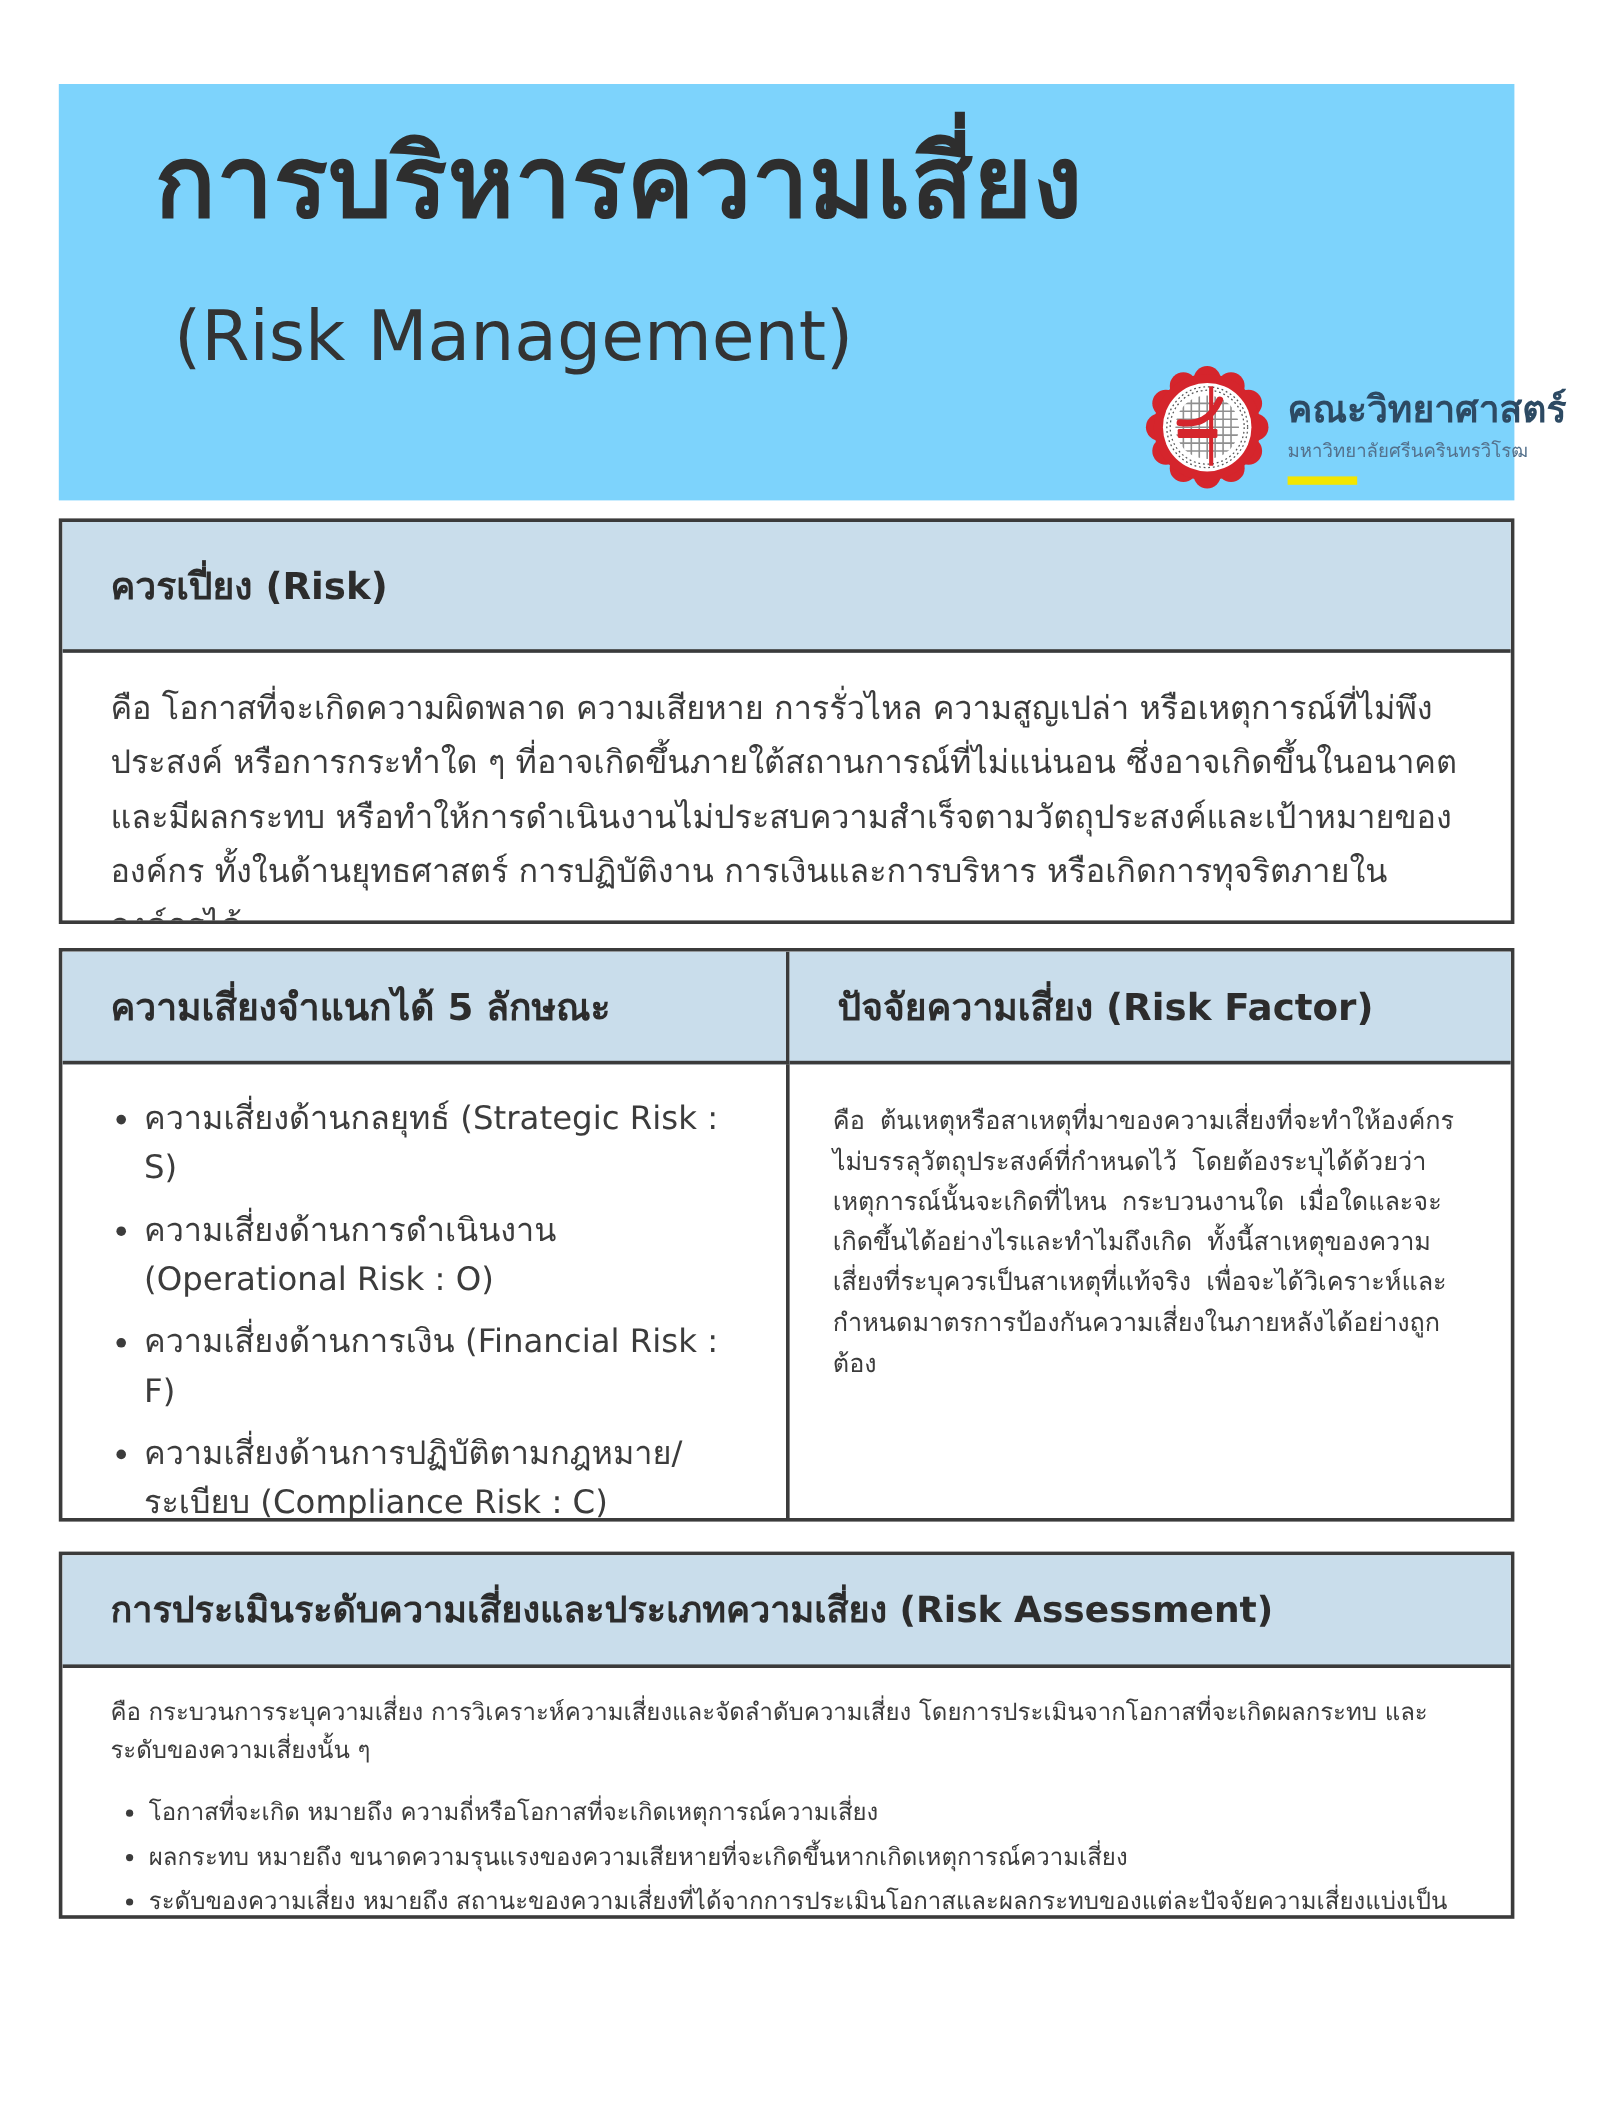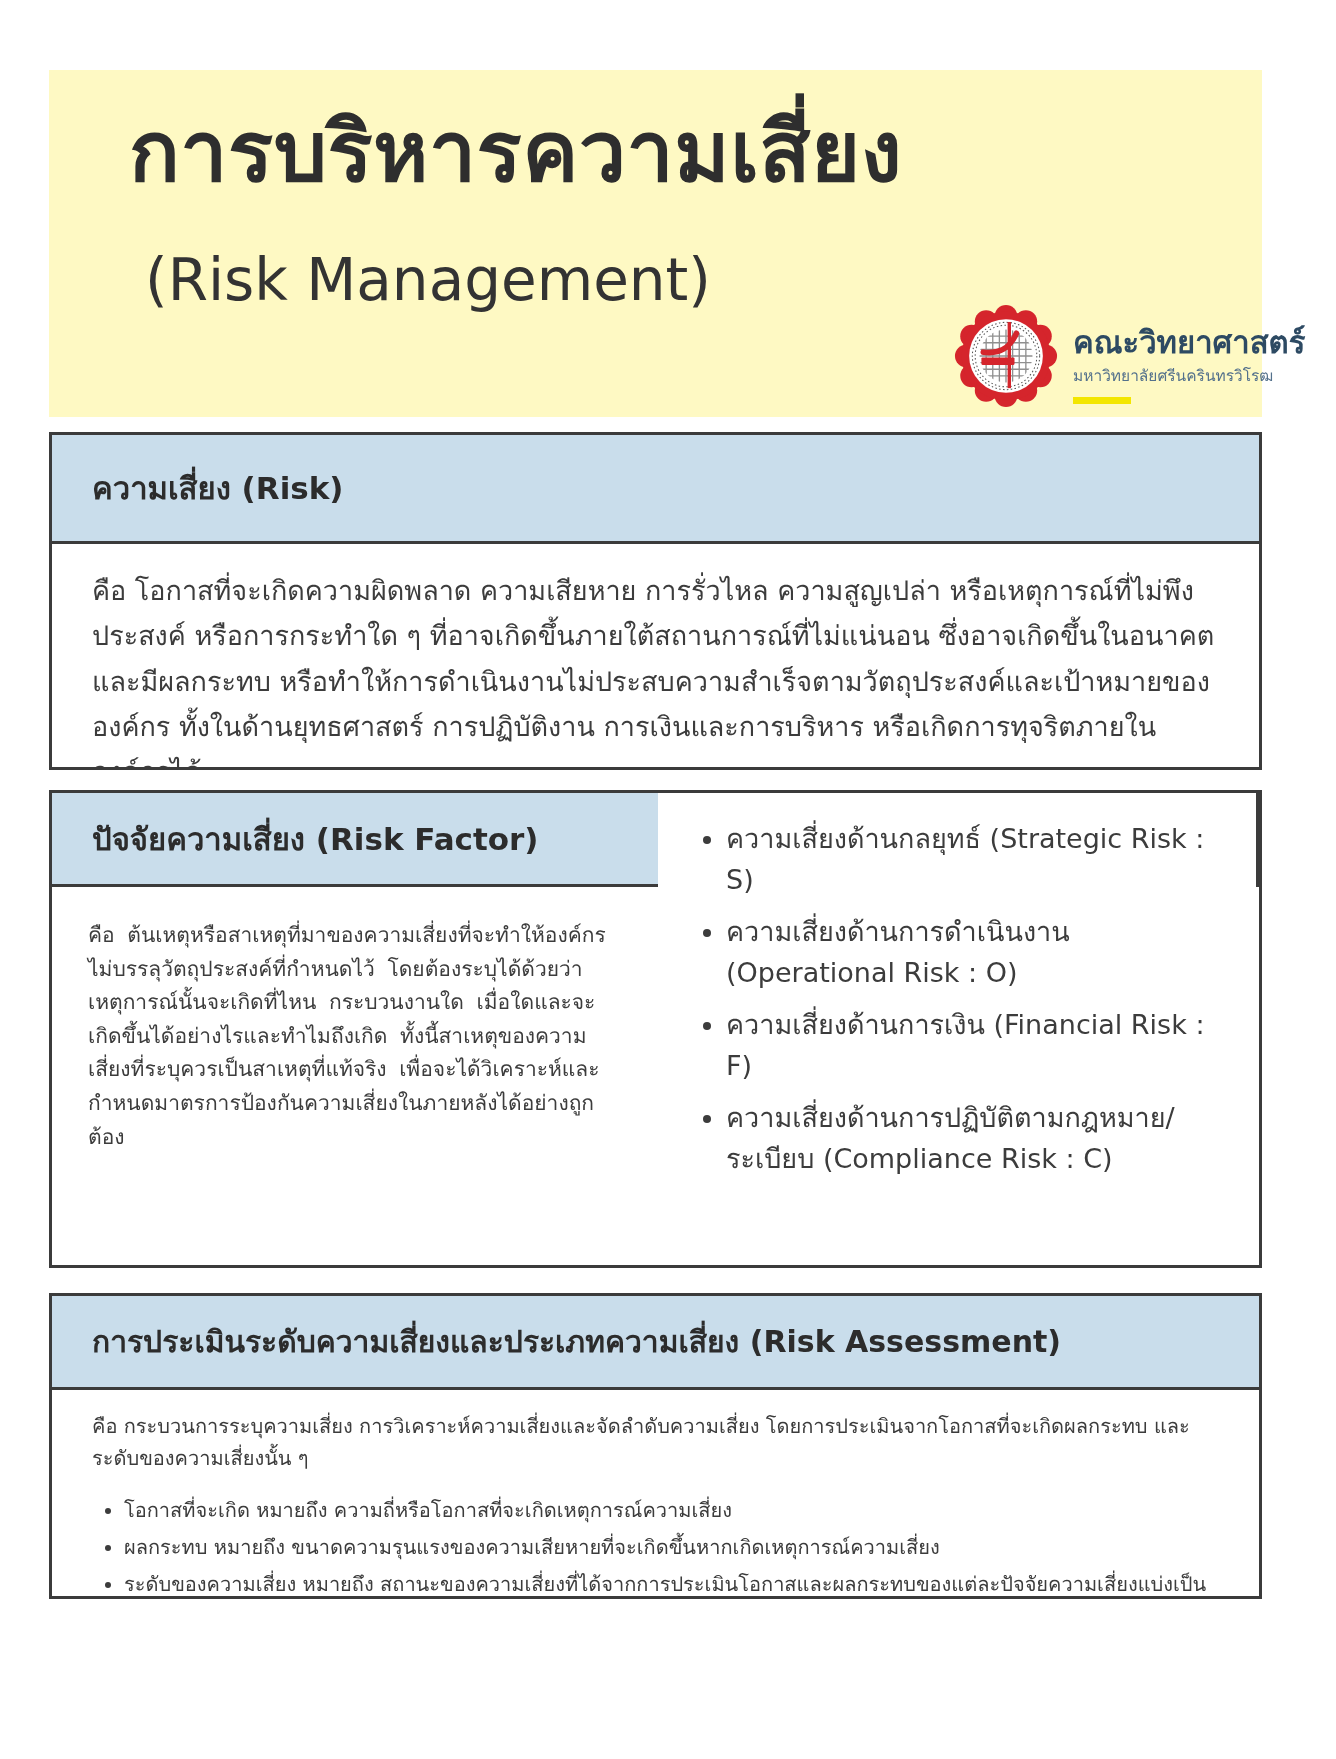--- a/index.html
+++ b/index.html
@@ -10,21 +10,21 @@
     color: #3c3c3c;
     position: relative;
     overflow: hidden;
   }
   .page { position: absolute; inset: 0; }
 
   
   .hero {
     position: absolute; left: 49px; top: 70px;
     width: 1213px; height: 347px;
-    background: #fef9c3;
+    background: #7dd3fc;
   }
   .hero-title {
     position: absolute; left: 80px; top: 34px;
     margin: 0;
     font-size: 84px; font-weight: 800;
     color: #2e2e2e; line-height: 1.15;
     letter-spacing: 0.5px;
     white-space: nowrap;
   }
   .hero-sub {
@@ -171,27 +171,28 @@
       </svg>
       <div class="logo-text">
         <div class="logo-name">คณะวิทยาศาสตร์</div>
         <div class="logo-sub">มหาวิทยาลัยศรีนครินทรวิโรฒ</div>
         <div class="logo-bar"></div>
       </div>
     </div>
   </div>
 
   <div class="box s1">
-    <div class="panel-head">ความเสี่ยง (Risk)</div>
+    <div class="panel-head">ควรเปี่ยง (Risk)</div>
     <div class="panel-body">
       <p>คือ โอกาสที่จะเกิดความผิดพลาด ความเสียหาย การรั่วไหล ความสูญเปล่า หรือเหตุการณ์ที่ไม่พึงประสงค์ หรือการกระทำใด ๆ ที่อาจเกิดขึ้นภายใต้สถานการณ์ที่ไม่แน่นอน ซึ่งอาจเกิดขึ้นในอนาคตและมีผลกระทบ หรือทำให้การดำเนินงานไม่ประสบความสำเร็จตามวัตถุประสงค์และเป้าหมายขององค์กร ทั้งในด้านยุทธศาสตร์ การปฏิบัติงาน การเงินและการบริหาร หรือเกิดการทุจริตภายในองค์กรได้</p>
     </div>
   </div>
 
   <div class="box s2">
+    <div class="cell head left">ความเสี่ยงจำแนกได้ 5 ลักษณะ</div>
     <div class="cell head">ปัจจัยความเสี่ยง (Risk Factor)</div>
     <div class="cell body-l left">
       <ul>
         <li>ความเสี่ยงด้านกลยุทธ์ (Strategic Risk : S)</li>
         <li>ความเสี่ยงด้านการดำเนินงาน (Operational Risk : O)</li>
         <li>ความเสี่ยงด้านการเงิน (Financial Risk : F)</li>
         <li>ความเสี่ยงด้านการปฏิบัติตามกฎหมาย/ระเบียบ (Compliance Risk : C)</li>
 
       </ul>
     </div>

